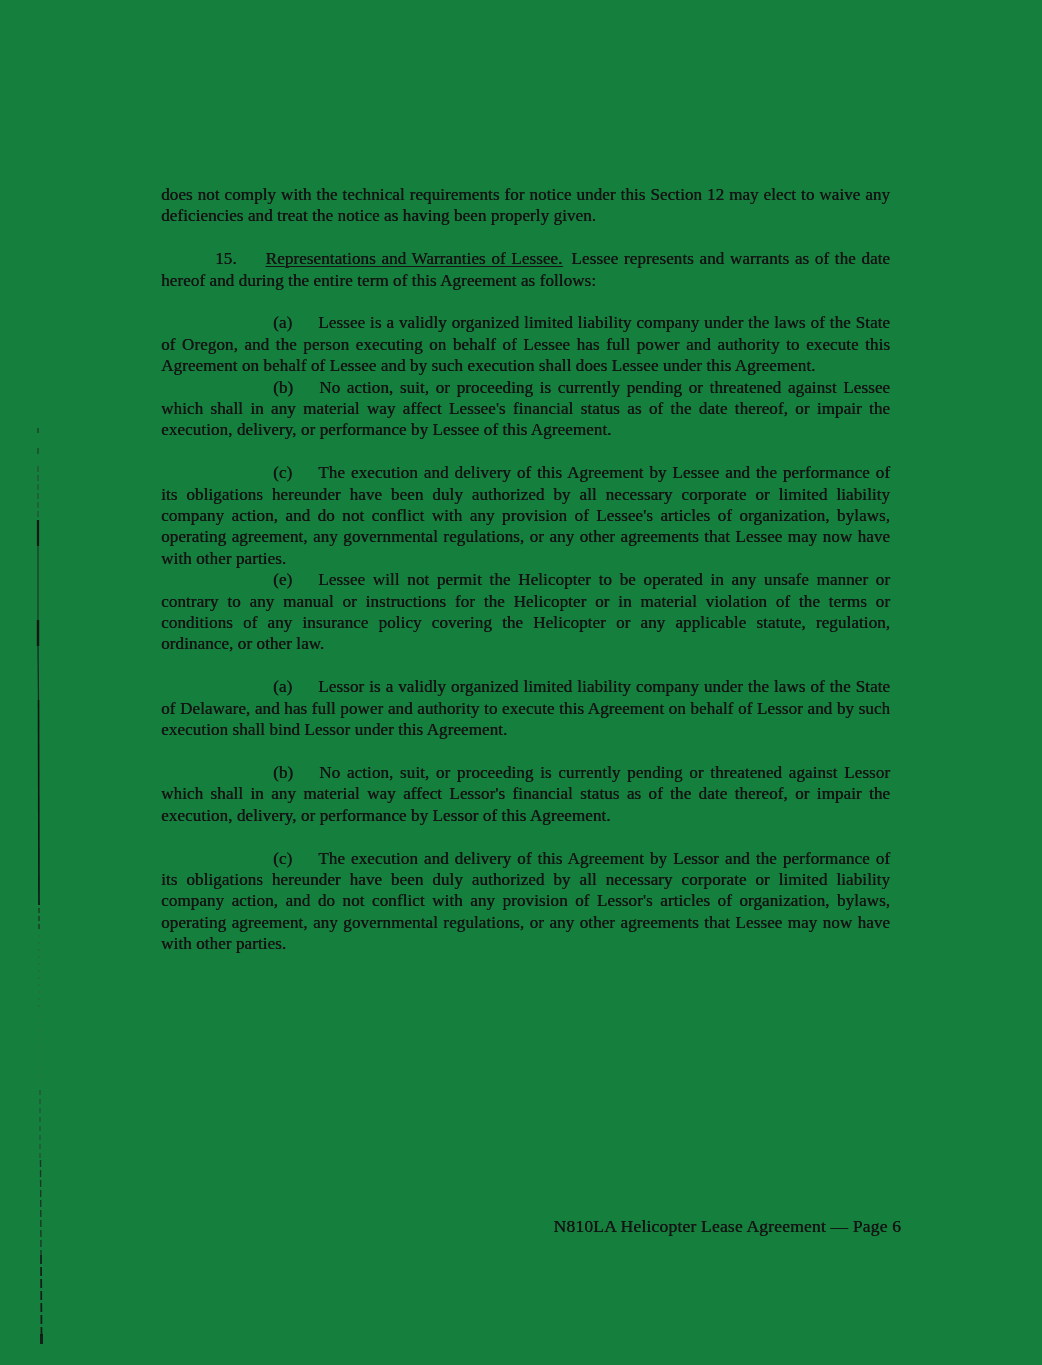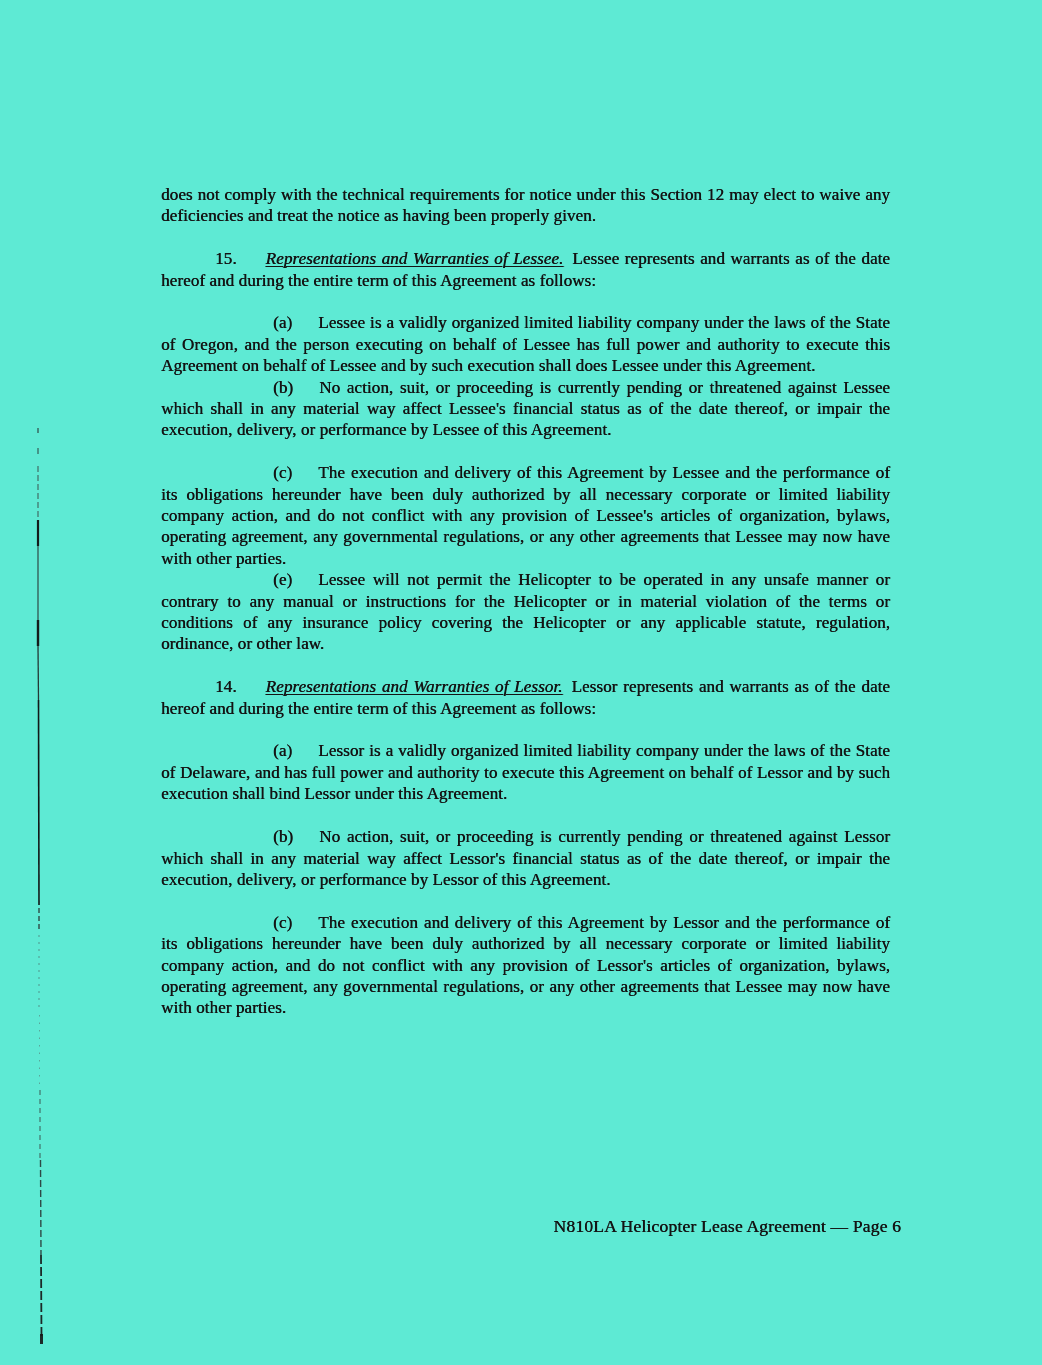--- a/index.html
+++ b/index.html
@@ -6,21 +6,21 @@
   body {
     width: 1042px; height: 1365px;
     background: #ffffff;
     font-family: "Liberation Serif", serif;
     color: #141414;
     position: relative;
     overflow: hidden;
   }
   .page {
     position: absolute; inset: 0;
-    background: #5eead4;
+    background: #15803d;
   }
   .doc {
     position: absolute;
     left: 161px; top: 184px; width: 729px;
     font-size: 17px;
     line-height: 21.4px;
     text-align: justify;
     text-shadow: 0.45px 0 0 currentColor; 
     letter-spacing: 0.1px;
   }
@@ -29,21 +29,20 @@
   .in   { display: inline-block; height: 1px; }
   .in-num  { width: 54px; }   
   .in-tab  { width: 29px; }   
   .in-item { width: 112px; }  
   .in-itab { width: 26px; }   
   .in-sp   { width: 9px; }    
   .uline {
     text-decoration: underline;
     text-underline-offset: 2px;
     text-decoration-thickness: 1.4px;
-    font-style: italic;
   }
   .footer {
     position: absolute;
     left: 172px; top: 1216px; width: 729px;
     font-size: 17.5px;
     text-align: right;
     text-shadow: 0.45px 0 0 currentColor;
     letter-spacing: 0.2px;
   }
   .artifact {
@@ -82,21 +81,20 @@
 
     <p class="para gap"><span class="in in-item"></span><span>(a)</span><span class="in in-itab"></span><span>Lessee is a validly organized limited liability company under the laws of the State of Oregon, and the person executing on behalf of Lessee has full power and authority to execute this Agreement on behalf of Lessee and by such execution shall does Lessee under this Agreement.</span></p>
 
     <p class="para"><span class="in in-item"></span><span>(b)</span><span class="in in-itab"></span><span>No action, suit, or proceeding is currently pending or threatened against Lessee which shall in any material way affect Lessee's financial status as of the date thereof, or impair the execution, delivery, or performance by Lessee of this Agreement.</span></p>
 
     <p class="para gap"><span class="in in-item"></span><span>(c)</span><span class="in in-itab"></span><span>The execution and delivery of this Agreement by Lessee and the performance of its obligations hereunder have been duly authorized by all necessary corporate or limited liability company action, and do not conflict with any provision of Lessee's articles of organization, bylaws, operating agreement, any governmental regulations, or any other agreements that Lessee may now have with other parties.</span></p>
 
 
     <p class="para"><span class="in in-item"></span><span>(e)</span><span class="in in-itab"></span><span>Lessee will not permit the Helicopter to be operated in any unsafe manner or contrary to any manual or instructions for the Helicopter or in material violation of the terms or conditions of any insurance policy covering the Helicopter or any applicable statute, regulation, ordinance, or other law.</span></p>
 
-    <p class="para gap"><span class="in in-num"></span><span>14.</span><span class="in in-tab"></span><span class="uline">Representations and Warranties of Lessor.</span><span class="in in-sp"></span><span>Lessor represents and warrants as of the date hereof and during the entire term of this Agreement as follows:</span></p>
 
     <p class="para gap"><span class="in in-item"></span><span>(a)</span><span class="in in-itab"></span><span>Lessor is a validly organized limited liability company under the laws of the State of Delaware, and has full power and authority to execute this Agreement on behalf of Lessor and by such execution shall bind Lessor under this Agreement.</span></p>
 
     <p class="para gap"><span class="in in-item"></span><span>(b)</span><span class="in in-itab"></span><span>No action, suit, or proceeding is currently pending or threatened against Lessor which shall in any material way affect Lessor's financial status as of the date thereof, or impair the execution, delivery, or performance by Lessor of this Agreement.</span></p>
 
     <p class="para gap"><span class="in in-item"></span><span>(c)</span><span class="in in-itab"></span><span>The execution and delivery of this Agreement by Lessor and the performance of its obligations hereunder have been duly authorized by all necessary corporate or limited liability company action, and do not conflict with any provision of Lessor's articles of organization, bylaws, operating agreement, any governmental regulations, or any other agreements that Lessee may now have with other parties.</span></p>
 
   </div>
 
   <div class="footer"><span>N810LA Helicopter Lease Agreement — Page 6</span></div>

